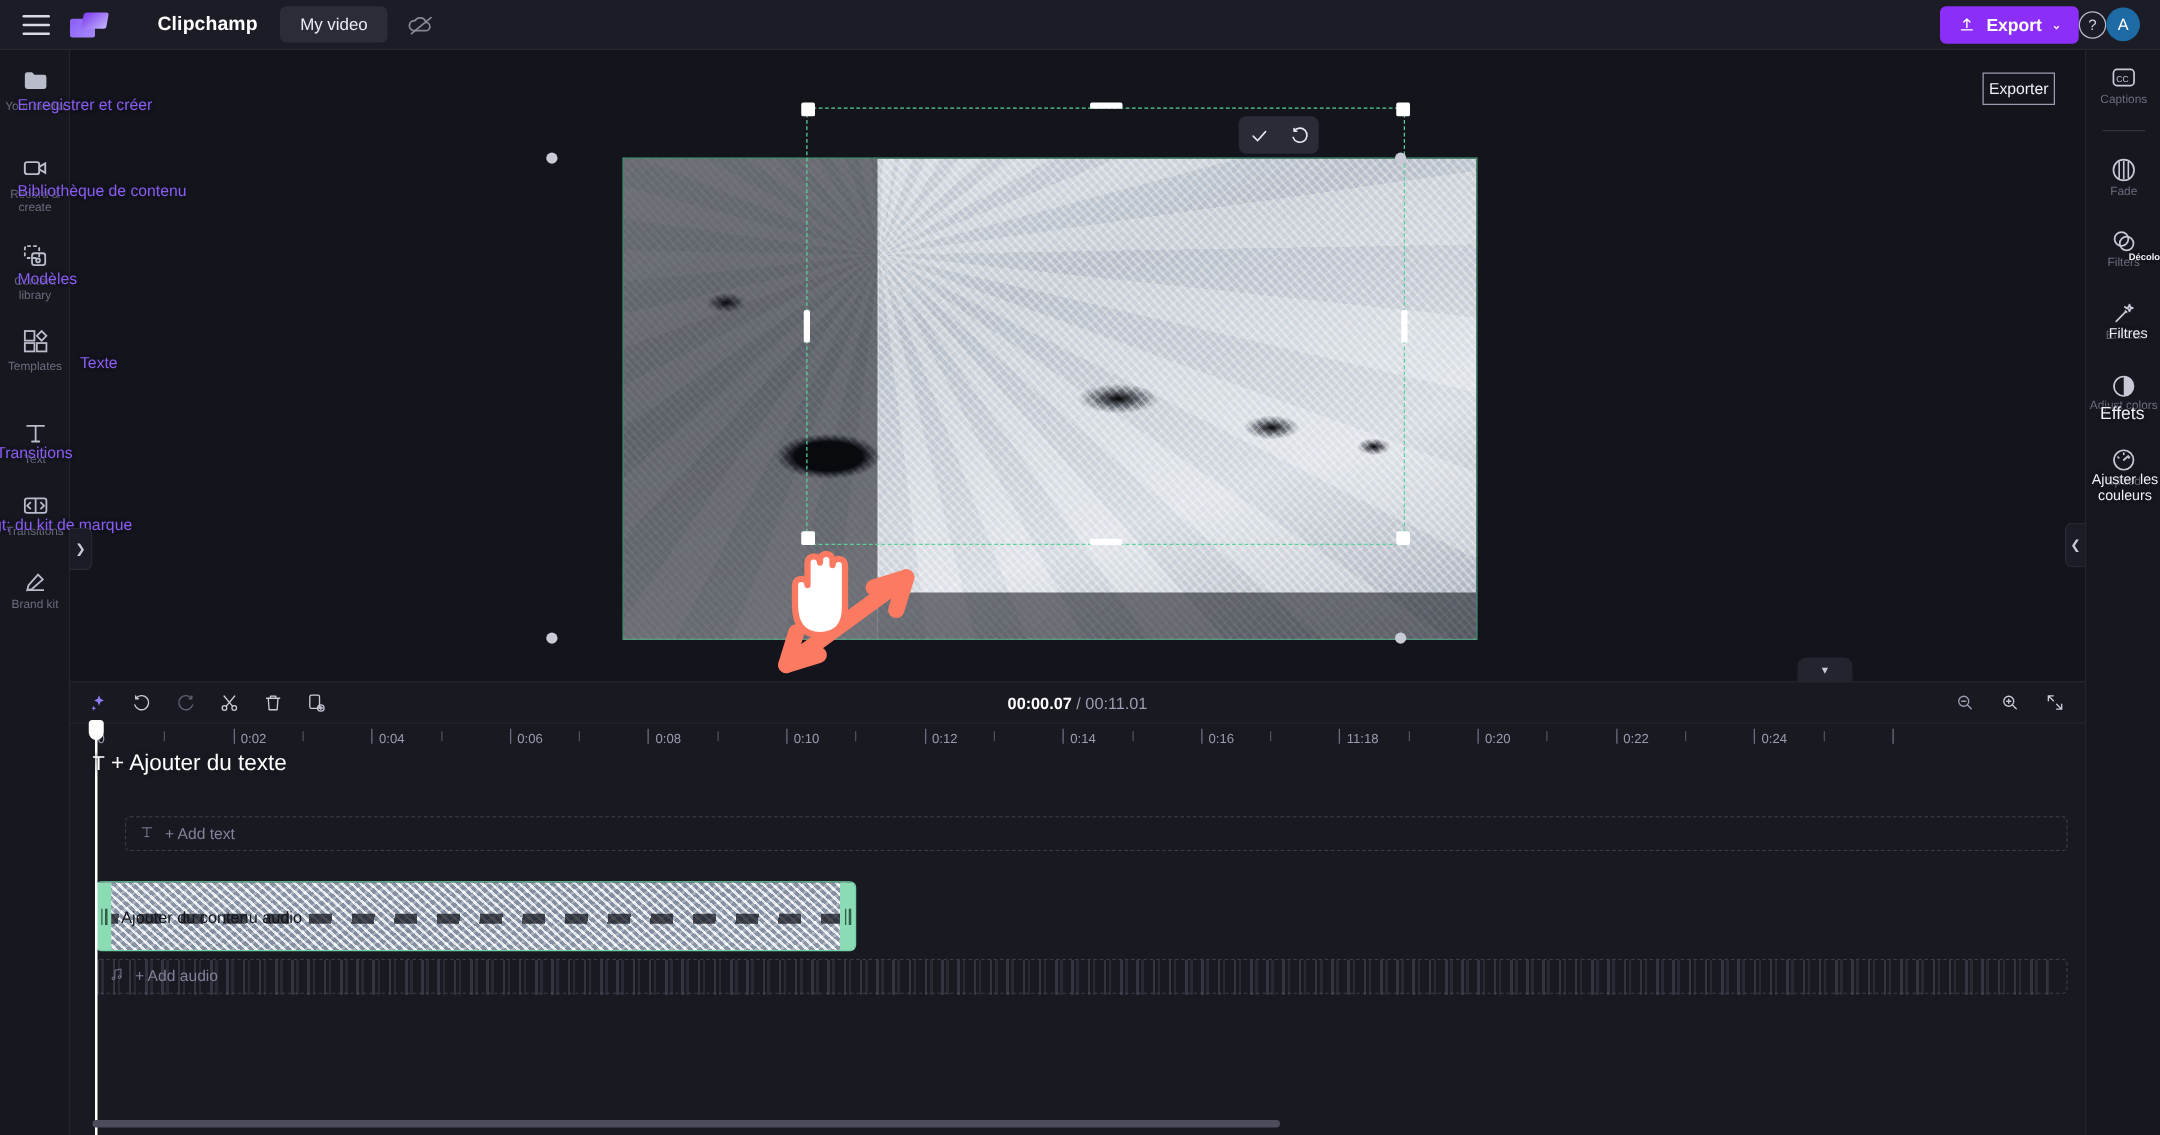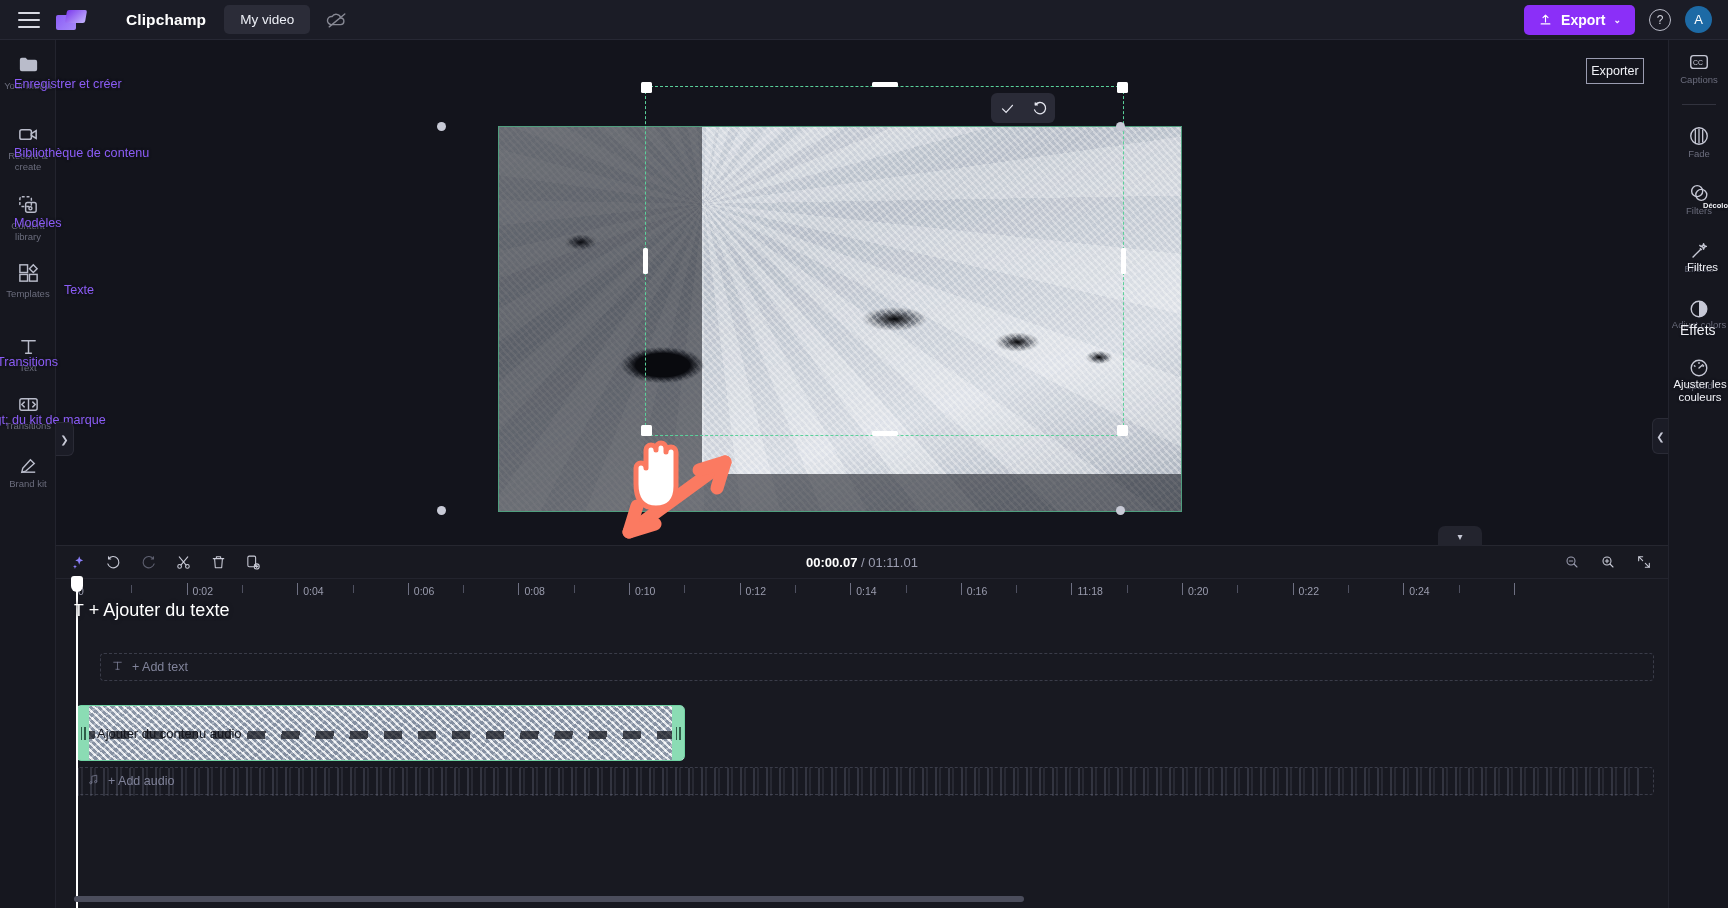--- a/index.html
+++ b/index.html
@@ -28,21 +28,21 @@
      background: linear-gradient(135deg,#8b5cf6,#a78bfa); border-radius: 2px; }
   .brand-mark .b2 { position: absolute; left: 12px; top: 1px; width: 20px; height: 13px;
      background: linear-gradient(135deg,#7c3aed,#c4b5fd); border-radius: 2px;
      transform: skewX(-10deg); }
   .brand-text { font-size: 15.5px; font-weight: 700; color: #fff; letter-spacing: .1px; margin-left: 28px; }
   .proj-chip {
     margin-left: 18px; background: #2b2c38; color: #eceef5;
     font-size: 13.5px; padding: 7px 16px; border-radius: 5px; cursor: pointer;
   }
   .cloud-off { margin-left: 16px; width: 22px; height: 22px; opacity: .62; cursor: pointer; }
-  .topbar-right { margin-left: auto; display: flex; align-items: center; gap: 14px; padding-right: 16px; }
+  .topbar-right { margin-left: auto; display: flex; align-items: center; padding-right: 16px; }
   .export-btn {
     background: #8b2ff8; color: #fff; font-size: 14px; font-weight: 600;
     height: 30px; padding: 0 14px; border-radius: 5px;
     display: flex; align-items: center; gap: 8px; cursor: pointer;
   }
   .export-btn .caret { font-size: 9px; opacity: .95; }
   .help-ring { width: 22px; height: 22px; border: 1.6px solid #b9bbc8; border-radius: 50%;
     display:flex; align-items:center; justify-content:center; font-size: 12px; color:#cfd1dc; cursor:pointer;}
   .avatar { width: 27px; height: 27px; border-radius: 50%; background: #1d6aa5; color: #fff;
     font-size: 13px; display: flex; align-items: center; justify-content: center; cursor: pointer; }
@@ -528,21 +528,21 @@
         <svg viewBox="0 0 24 24" width="17" height="17" fill="none" stroke="#c9cbd7" stroke-width="1.5">
           <rect x="4" y="3" width="11" height="15" rx="2"></rect>
             <circle cx="16.5" cy="17.5" r="3.6"></circle>
           <path d="M16.5 15.8v3.4M14.8 17.5h3.4" stroke-linecap="round"></path>
           </svg>
       </div>
 
       <div class="time-read">
         <span>00:00.07</span>
         <span class="tot">/</span>
-        <span class="tot">01:11.01</span>
+        <span class="tot">00:11.01</span>
       </div>
 
       <div class="tl-right">
         <div class="tlb">
           <svg viewBox="0 0 24 24" width="16" height="16" fill="none" stroke="#9b9db0" stroke-width="1.6">
             <circle cx="10.5" cy="10.5" r="6"></circle>
               <path d="M15 15l4.5 4.5M8 10.5h5" stroke-linecap="round"></path>
             </svg>
         </div>
         <div class="tlb">

